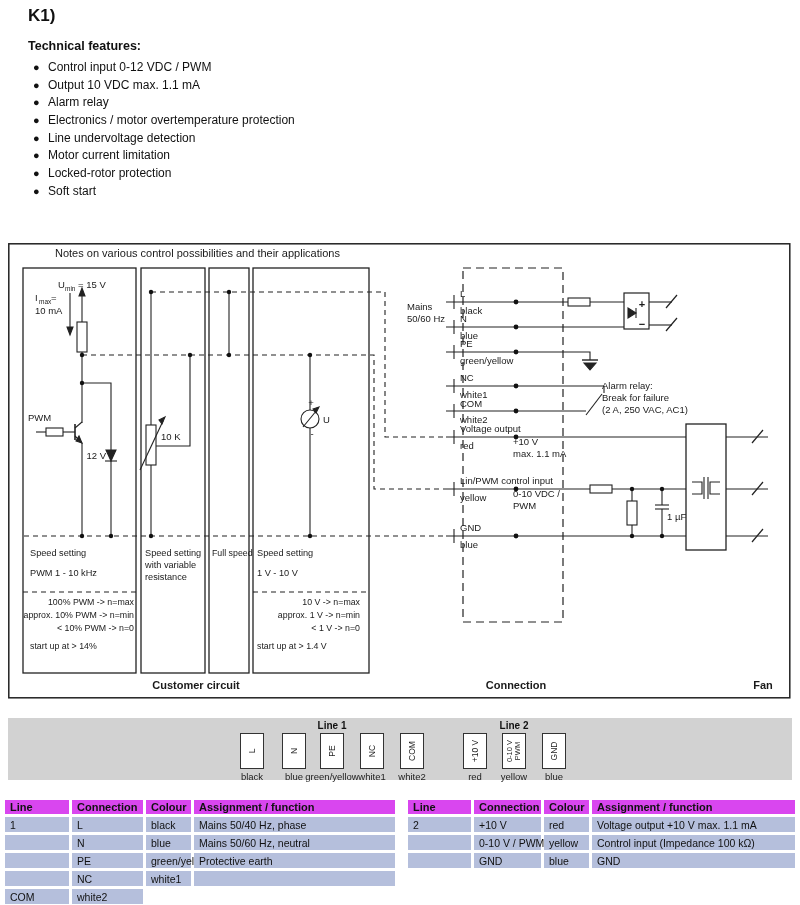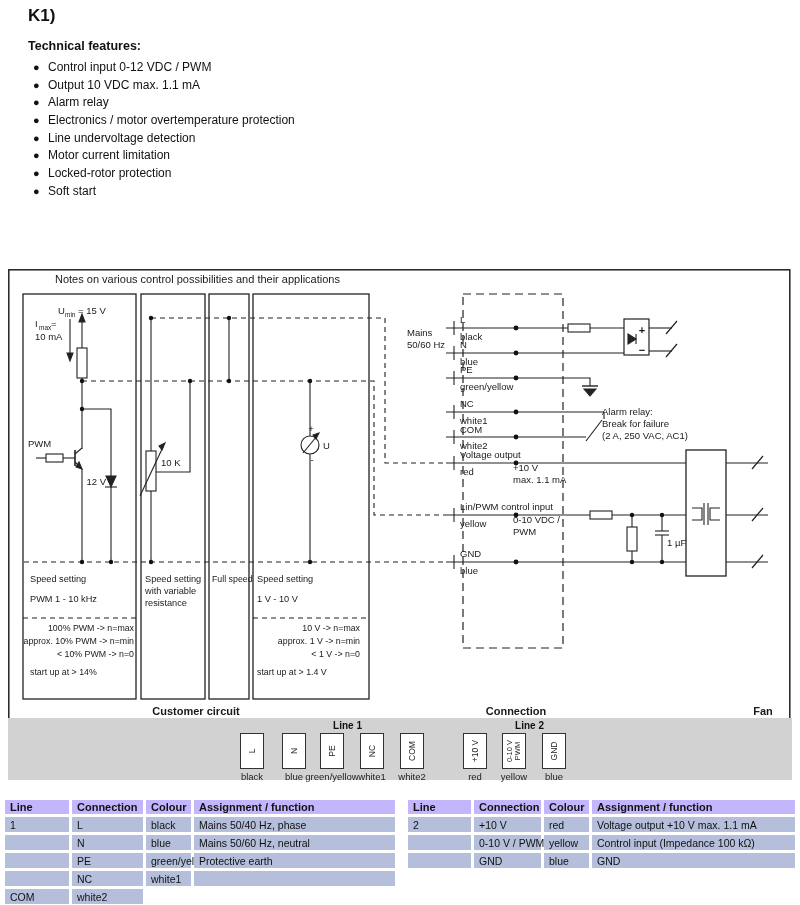--- a/index.html
+++ b/index.html
@@ -7,39 +7,39 @@
   #page { position:relative; width:800px; height:905px; }
 
   
   #k-title { position:absolute; left:28px; top:6px; font-size:17px; font-weight:700; }
   #features { position:absolute; left:28px; top:39px; width:520px; }
   #features .fhead { font-size:12.5px; font-weight:700; margin-bottom:5px; }
   .bullet-item { display:flex; height:17.7px; font-size:12px; align-items:center; }
   .bullet-item .dot { width:20px; padding-left:5px; font-size:11px; }
 
   
-  #diagram { position:absolute; left:8px; top:243px; width:783px; height:456px;margin-top:26px; }
+  #diagram { position:absolute; left:8px; top:243px; width:783px; height:456px; }
   svg text { font-family:"Liberation Sans",sans-serif; fill:#1a1a1a; }
   .t95 { font-size:9.5px; } .t92 { font-size:9.2px; } .t88 { font-size:8.8px; }
   .t65 { font-size:6.5px; } .t11 { font-size:11px; } .tb { font-weight:700; }
 
   
   #strip { position:absolute; left:8px; top:718px; width:784px; height:62px; background:#d2d2d2; }
-  .strip-group { position:absolute; top:2px; width:60px; text-align:right; font-size:10px; font-weight:700; }
+  .strip-group { position:absolute; top:2px; width:60px; text-align:center; font-size:10px; font-weight:700; }
   .terminal { position:absolute; top:15px; width:24px; height:36px; background:#fff; border:1.3px solid #333; display:flex; align-items:center; justify-content:center; overflow:visible; }
   .terminal .rot { transform:rotate(-90deg); font-size:8.5px; white-space:nowrap; color:#222; }
   .terminal .rot.two { font-size:7.5px; line-height:8px; text-align:center; }
   .terminal .rot.two span { display:block; white-space:nowrap; }
   .term-color { position:absolute; top:53px; width:64px; text-align:center; font-size:9.5px; color:#222; }
 
   
   .ctable { position:absolute; top:800px; display:grid; column-gap:3px; row-gap:3px; }
   #table-left  { left:5px;   width:390px; grid-template-columns:64px 71px 45px auto; grid-template-rows:14px repeat(5,15px); }
   #table-right { left:408px; width:387px; grid-template-columns:63px 67px 45px auto; grid-template-rows:14px repeat(3,15px); }
-  .th { background:#c4b5fd; font-size:11px; font-weight:700; padding:1px 0 0 5px; line-height:13px; white-space:nowrap; }
+  .th { background:#d946ef; font-size:11px; font-weight:700; padding:1px 0 0 5px; line-height:13px; white-space:nowrap; }
   .td { background:#b5bfdc; font-size:10.5px; padding:2px 0 0 5px; line-height:12px; white-space:nowrap; }
 </style>
 </head>
 <body>
 
 <div id="page">
 
   <div id="k-title">K1)</div>
 
   <div id="features">

